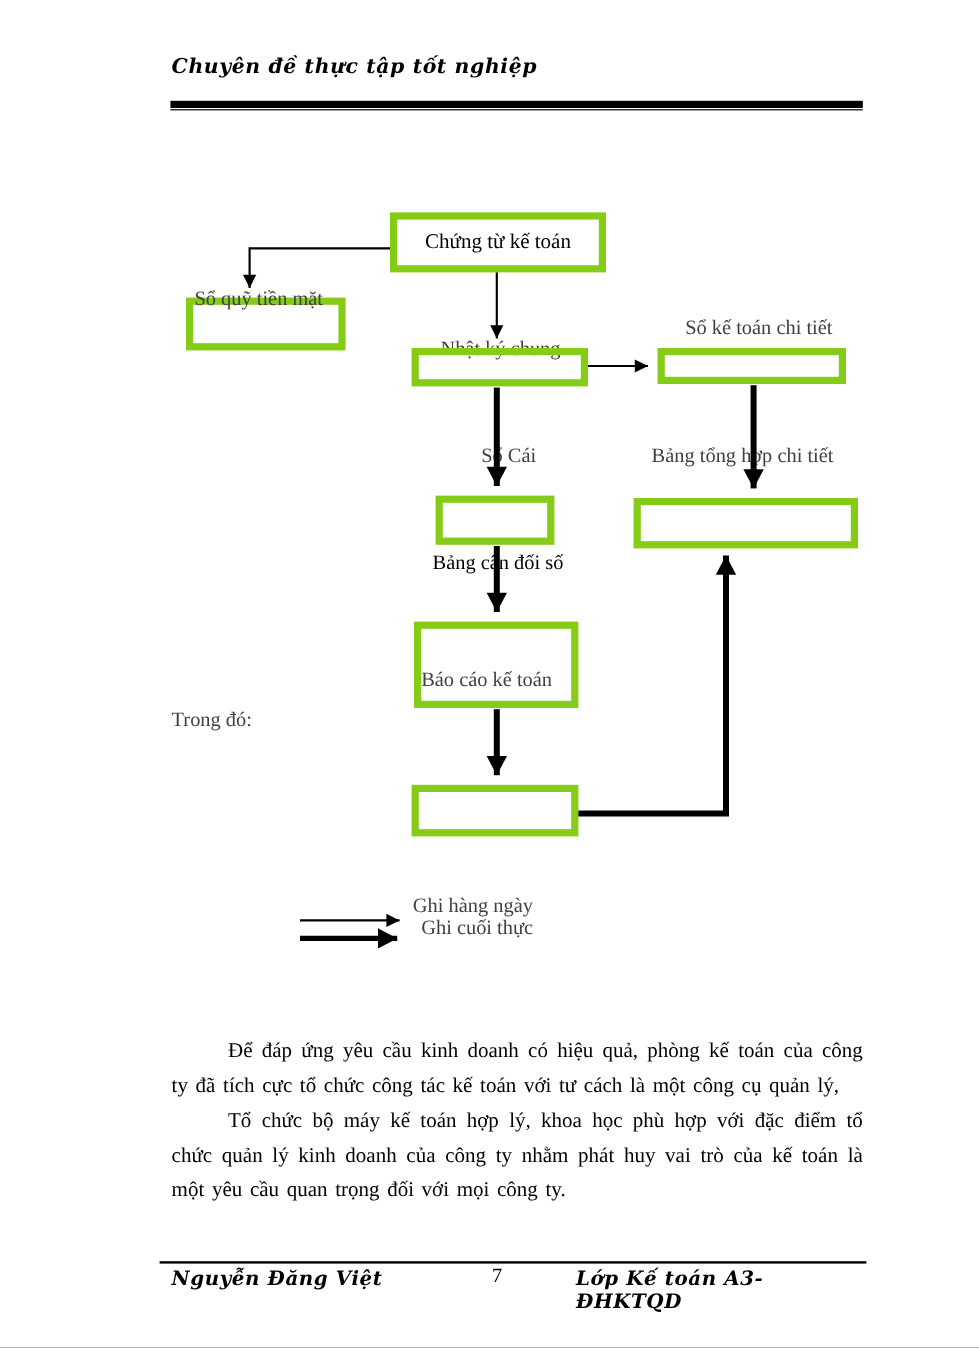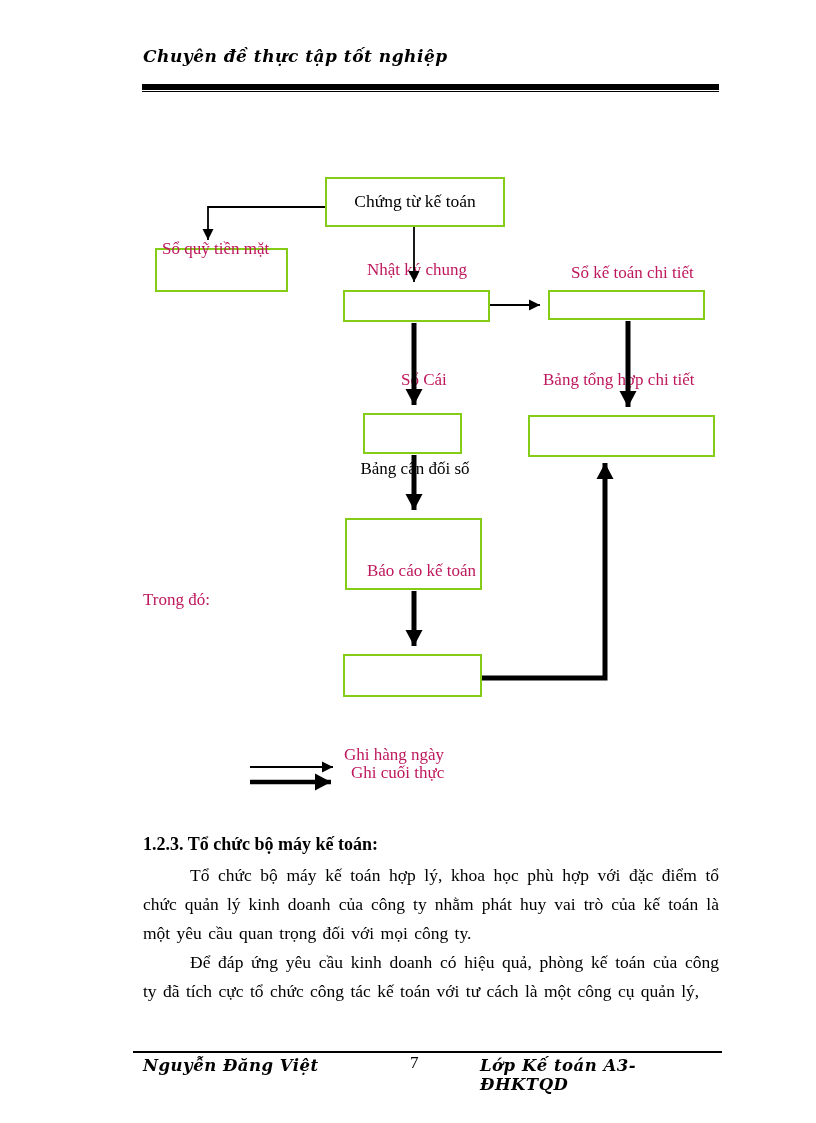--- a/index.html
+++ b/index.html
@@ -14,26 +14,26 @@
   }
   .script{
     font-family:"DejaVu Serif", serif;
     font-style:italic;
     font-weight:bold;
     letter-spacing:.5px;
   }
   .lbl{
     position:absolute;
     font:17px/1.18 "Liberation Serif", serif;
-    color:#be185d;
+    color:#404040;
     white-space:nowrap;
   }
   .box{
     position:absolute;
-    border:2px solid #84cc16;
+    border:6px solid #84cc16;
     box-sizing:border-box;
     background:transparent;
   }
   .box-label-center{
     width:100%;height:100%;
     display:flex;align-items:center;justify-content:center;
     font:17.5px/1.1 "Liberation Serif", serif;
   }
   .header-title{
     position:absolute;left:143px;top:46px;
@@ -71,38 +71,38 @@
   <div class="header-rule-thick"></div>
   <div class="header-rule-thin"></div>
 
   <div class="box" style="left:325px;top:177px;width:180px;height:50px;">
     <div class="box-label-center">Chứng từ kế toán</div>
   </div>
 
   <div class="box" style="left:155px;top:248px;width:133px;height:44px;"></div>
   <div class="lbl" style="left:162px;top:239px;">Sổ quỹ tiền mặt</div>
 
-  <div class="lbl" style="left:367px;top:260px;">Nhật ký chung</div>
+  <div class="lbl" style="left:367px;top:281px;">Nhật ký chung</div>
   <div class="box" style="left:343px;top:290px;width:147px;height:32px;"></div>
 
   <div class="lbl" style="left:571px;top:263px;">Sổ kế toán chi tiết</div>
   <div class="box" style="left:548px;top:290px;width:157px;height:30px;"></div>
 
   <div class="lbl" style="left:401px;top:370px;">Sổ Cái</div>
   <div class="box" style="left:363px;top:413px;width:99px;height:41px;"></div>
 
   <div class="lbl" style="left:543px;top:370px;">Bảng tổng hợp chi tiết</div>
   <div class="box" style="left:528px;top:415px;width:187px;height:42px;"></div>
 
   <div class="two-line-label">
     <div>Bảng cân đối số</div>
   </div>
 
   <div class="box" style="left:345px;top:518px;width:137px;height:72px;">
-    <div class="lbl" style="left:0;right:4px;bottom:7px;position:absolute;text-align:right;">Báo cáo kế toán</div>
+    <div class="lbl" style="left:0;right:4px;bottom:7px;position:absolute;text-align:left;">Báo cáo kế toán</div>
   </div>
 
   <div class="box" style="left:343px;top:654px;width:139px;height:43px;"></div>
 
   <div class="lbl" style="left:143px;top:590px;">Trong đó:</div>
 
   <div class="lbl" style="left:344px;top:745px;">Ghi hàng ngày</div>
   <div class="lbl" style="left:351px;top:763px;">Ghi cuối thực</div>
 
   <svg class="arrows" width="816" height="1123" viewBox="0 0 816 1123">
@@ -128,24 +128,23 @@
     <path d="M414,455 V510" fill="none" stroke="#000" stroke-width="5" marker-end="url(#athick)"></path>
 
     <path d="M414,591 V646" fill="none" stroke="#000" stroke-width="5" marker-end="url(#athick)"></path>
 
     <path d="M482,678 H605 V463" fill="none" stroke="#000" stroke-width="5" marker-end="url(#athick)"></path>
 
     <path d="M250,767 H333" fill="none" stroke="#000" stroke-width="1.8" marker-end="url(#athin)"></path>
     <path d="M250,782 H331" fill="none" stroke="#000" stroke-width="4.5" marker-end="url(#athick)"></path>
   </svg>
 
-  <div class="section-heading">1.2.3. Tổ chức bộ máy kế toán:</div>
   <div class="body-text">
+    <p>Để đáp ứng yêu cầu kinh doanh có hiệu quả, phòng kế toán của công ty đã tích cực tổ chức công tác kế toán với tư cách là một công cụ quản lý,</p>
     <p>Tổ chức bộ máy kế toán hợp lý, khoa học phù hợp với đặc điểm tổ chức quản lý kinh doanh của công ty nhằm phát huy vai trò của kế toán là một yêu cầu quan trọng đối với mọi công ty.</p>
-    <p>Để đáp ứng yêu cầu kinh doanh có hiệu quả, phòng kế toán của công ty đã tích cực tổ chức công tác kế toán với tư cách là một công cụ quản lý,</p>
   </div>
 
   <div class="footer-rule"></div>
   <div class="footer-author script">Nguyễn Đăng Việt</div>
   <div class="footer-page">7</div>
   <div class="footer-class script">Lớp Kế toán A3- ĐHKTQD</div>
 
 </div>
 
 </body></html>

